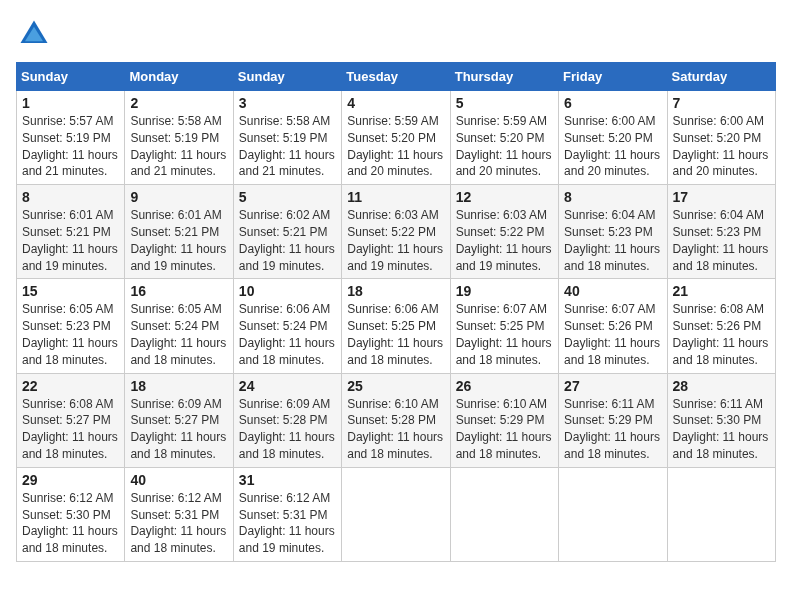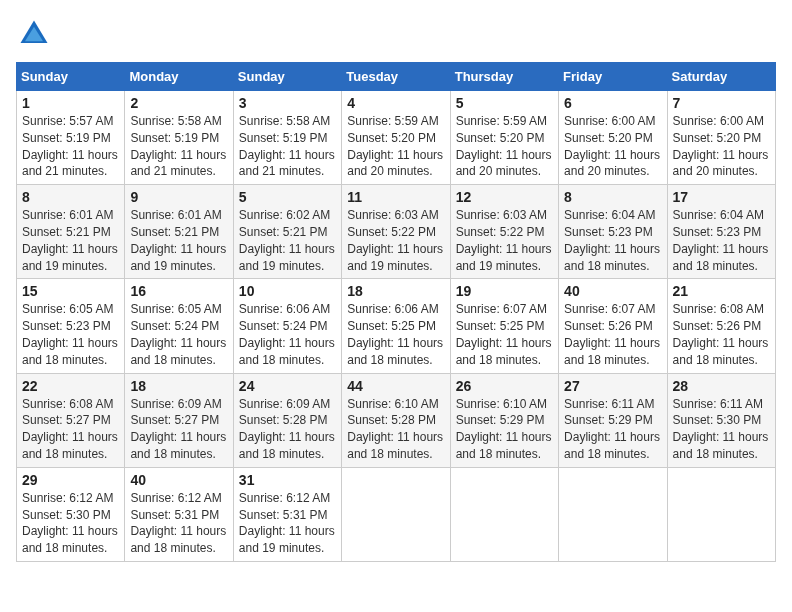--- a/index.html
+++ b/index.html
@@ -313,21 +313,21 @@
       </td>
         <td>
         <span class="day-number">24</span>
         <div class="day-info">
           Sunrise: 6:09 AM<br>
           Sunset: 5:28 PM<br>
           Daylight: 11 hours and 18 minutes.
         </div>
       </td>
         <td>
-        <span class="day-number">44</span>
+        <span class="day-number">25</span>
         <div class="day-info">
           Sunrise: 6:10 AM<br>
           Sunset: 5:28 PM<br>
           Daylight: 11 hours and 18 minutes.
         </div>
       </td>
         <td>
         <span class="day-number">26</span>
         <div class="day-info">
           Sunrise: 6:10 AM<br>

